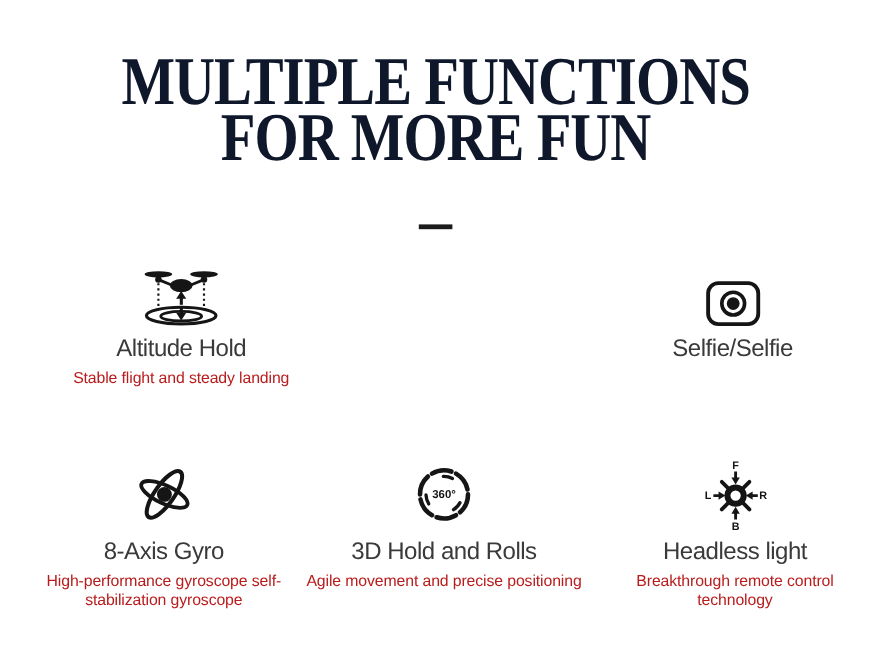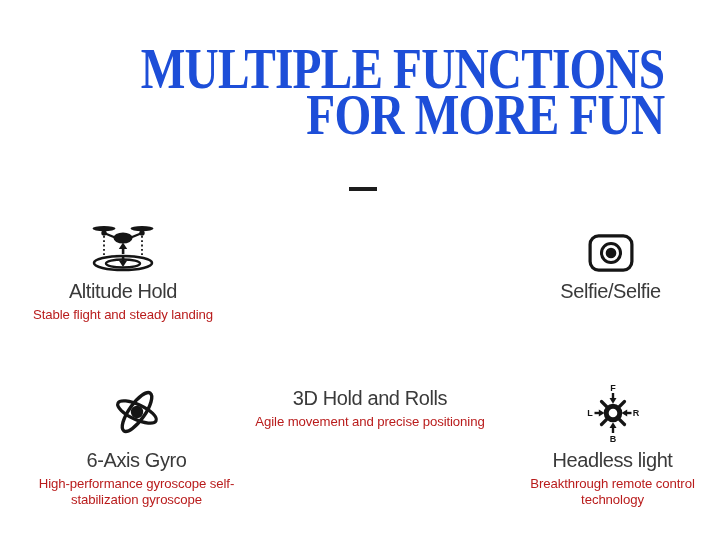--- a/index.html
+++ b/index.html
@@ -2,22 +2,22 @@
 <html><head>
 <meta charset="utf-8">
 <style>
   html,body{margin:0;padding:0;}
   body{
     width:726px;height:550px;background:#ffffff;overflow:hidden;position:relative;
     font-family:"Liberation Sans",sans-serif;
   }
   .stage{position:absolute;inset:0;}
   .main-title{
-    position:absolute;top:46px;left:0;right:0;text-align:right;
-    font-family:"Liberation Serif",serif;font-weight:700;font-size:57px;color:#1d4ed8;
+    position:absolute;top:46px;left:0;right:0;text-align:center;
+    font-family:"Liberation Serif",serif;font-weight:700;font-size:57px;color:#0f172a;
     margin:0;
   }
   .main-title .line{
     display:block;transform:scaleX(0.83);transform-origin:50% 50%;
     letter-spacing:-1px;line-height:46px;white-space:nowrap;
   }
   .divider{
     position:absolute;top:187px;left:50%;transform:translateX(-50%);
     width:28px;height:3.5px;background:#1c1c1c;
   }
@@ -38,21 +38,21 @@
 
 <div class="stage">
 
   <h1 class="main-title">
     <span class="line">MULTIPLE FUNCTIONS</span>
     <span class="line">FOR MORE FUN</span>
   </h1>
 
   <div class="divider"></div>
 
-  <div class="cell" style="left:8px;top:222px;width:230px;">
+  <div class="cell" style="left:36px;top:222px;width:230px;">
     <div class="iconbox">
       <svg width="66" height="48" viewBox="0 0 66 48">
         <g fill="#151515" stroke="none">
           <ellipse cx="14" cy="4.6" rx="11.5" ry="2.6"></ellipse>
           <ellipse cx="52" cy="4.6" rx="11.5" ry="2.6"></ellipse>
           <circle cx="14" cy="9" r="2.7"></circle>
           <circle cx="52" cy="9" r="2.7"></circle>
           <ellipse cx="33" cy="14" rx="9.5" ry="5.5"></ellipse>
           <polygon points="33,18.5 28.8,25 37.2,25"></polygon>
           <rect x="31.8" y="24.2" width="2.6" height="5.8"></rect>
@@ -88,25 +88,43 @@
   <div class="cell" style="left:29px;top:381px;width:215px;">
     <div class="iconbox r2">
       <svg width="56" height="60" viewBox="0 0 56 60">
         <g fill="none" stroke="#151515">
           <ellipse cx="28" cy="30" rx="23" ry="8" stroke-width="3.4" transform="rotate(-55 28 30)"></ellipse>
           <ellipse cx="28" cy="30" rx="21" ry="7.5" stroke-width="3.2" transform="rotate(25 28 30)"></ellipse>
         </g>
         <circle cx="28" cy="30" r="6.2" fill="#151515"></circle>
       </svg>
     </div>
-    <div class="ftitle">6-Axis Gyro</div>
+    <div class="ftitle">8-Axis Gyro</div>
     <div class="fsub">High-performance gyroscope self-stabilization gyroscope</div>
   </div>
 
   <div class="cell" style="left:235px;top:381px;width:270px;">
+    <div class="iconbox r2">
+      <svg width="50" height="50" viewBox="0 0 50 50">
+        <g fill="none" stroke="#151515" stroke-width="3.8" stroke-linecap="round">
+          <path d="M45,25 A20,20 0 0 1 38.4,39.9" transform="rotate(0 25 25)"></path>
+          <path d="M45,25 A20,20 0 0 1 38.4,39.9" transform="rotate(60 25 25)"></path>
+          <path d="M45,25 A20,20 0 0 1 38.4,39.9" transform="rotate(120 25 25)"></path>
+          <path d="M45,25 A20,20 0 0 1 38.4,39.9" transform="rotate(180 25 25)"></path>
+          <path d="M45,25 A20,20 0 0 1 38.4,39.9" transform="rotate(240 25 25)"></path>
+          <path d="M45,25 A20,20 0 0 1 38.4,39.9" transform="rotate(300 25 25)"></path>
+        </g>
+        <g fill="none" stroke="#151515" stroke-width="2.8" stroke-linecap="round">
+          <path d="M40,25 A15,15 0 0 1 37.99,32.5" transform="rotate(28 25 25)"></path>
+          <path d="M40,25 A15,15 0 0 1 37.99,32.5" transform="rotate(148 25 25)"></path>
+          <path d="M40,25 A15,15 0 0 1 37.99,32.5" transform="rotate(268 25 25)"></path>
+        </g>
+        <text class="svgtext" x="25" y="28.4" font-size="9.5" text-anchor="middle">360°</text>
+      </svg>
+    </div>
     <div class="ftitle">3D Hold and Rolls</div>
     <div class="fsub">Agile movement and precise positioning</div>
   </div>
 
   <div class="cell" style="left:505px;top:381px;width:215px;">
     <div class="iconbox r2">
       <svg width="54" height="62" viewBox="0 0 54 62">
         <circle cx="27" cy="32" r="6.8" fill="#ffffff" stroke="#151515" stroke-width="5"></circle>
         <g stroke="#151515" stroke-width="3.2" stroke-linecap="round">
           <line x1="33.5" y1="25.5" x2="38.5" y2="20.5"></line>

